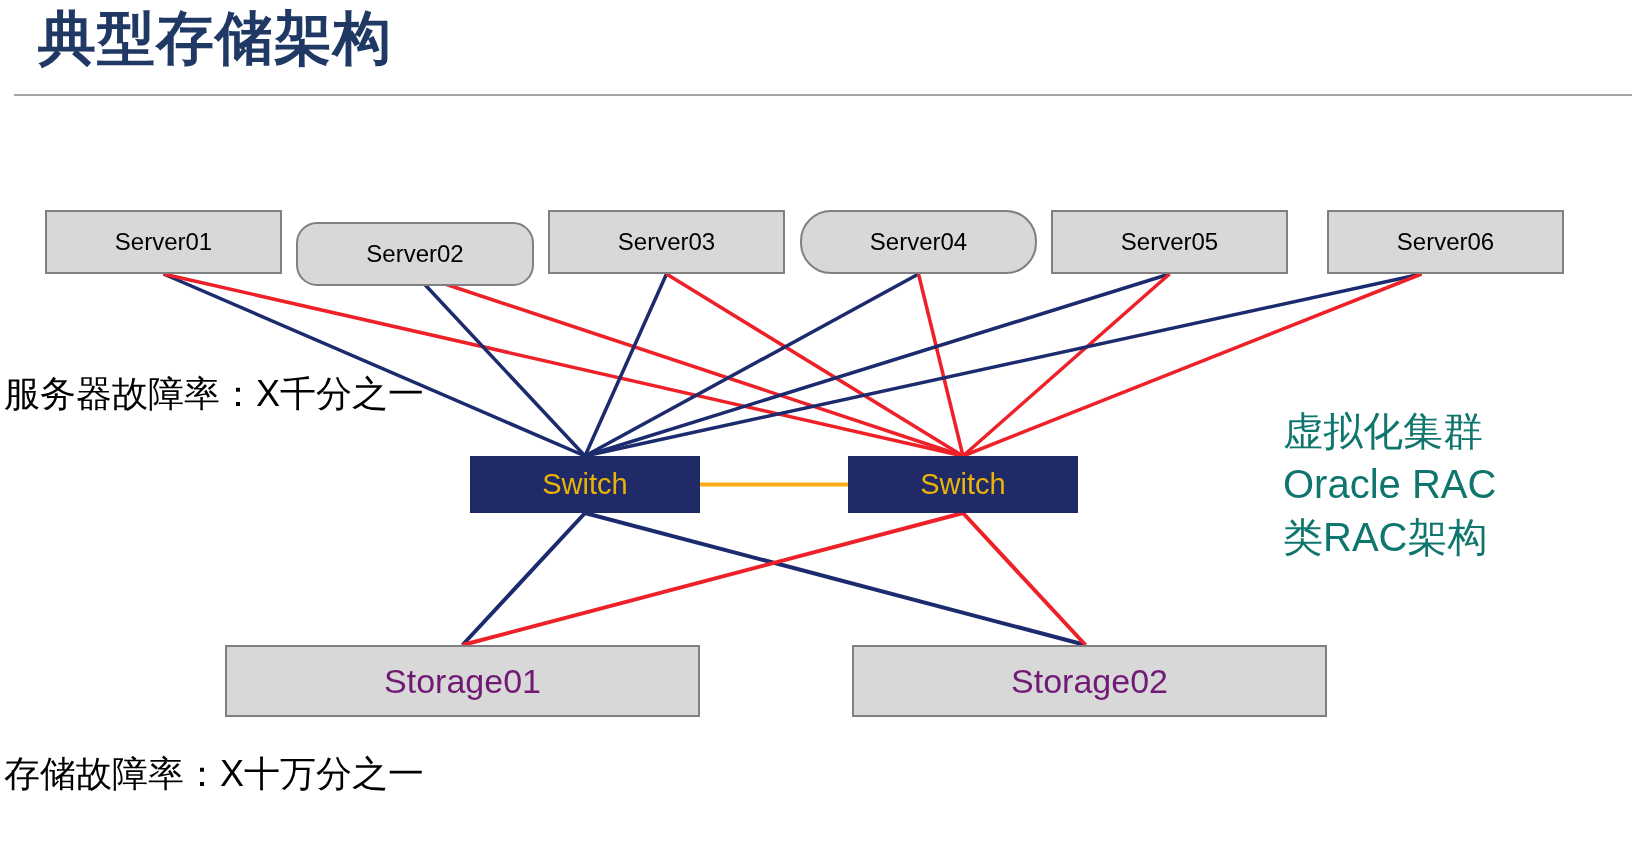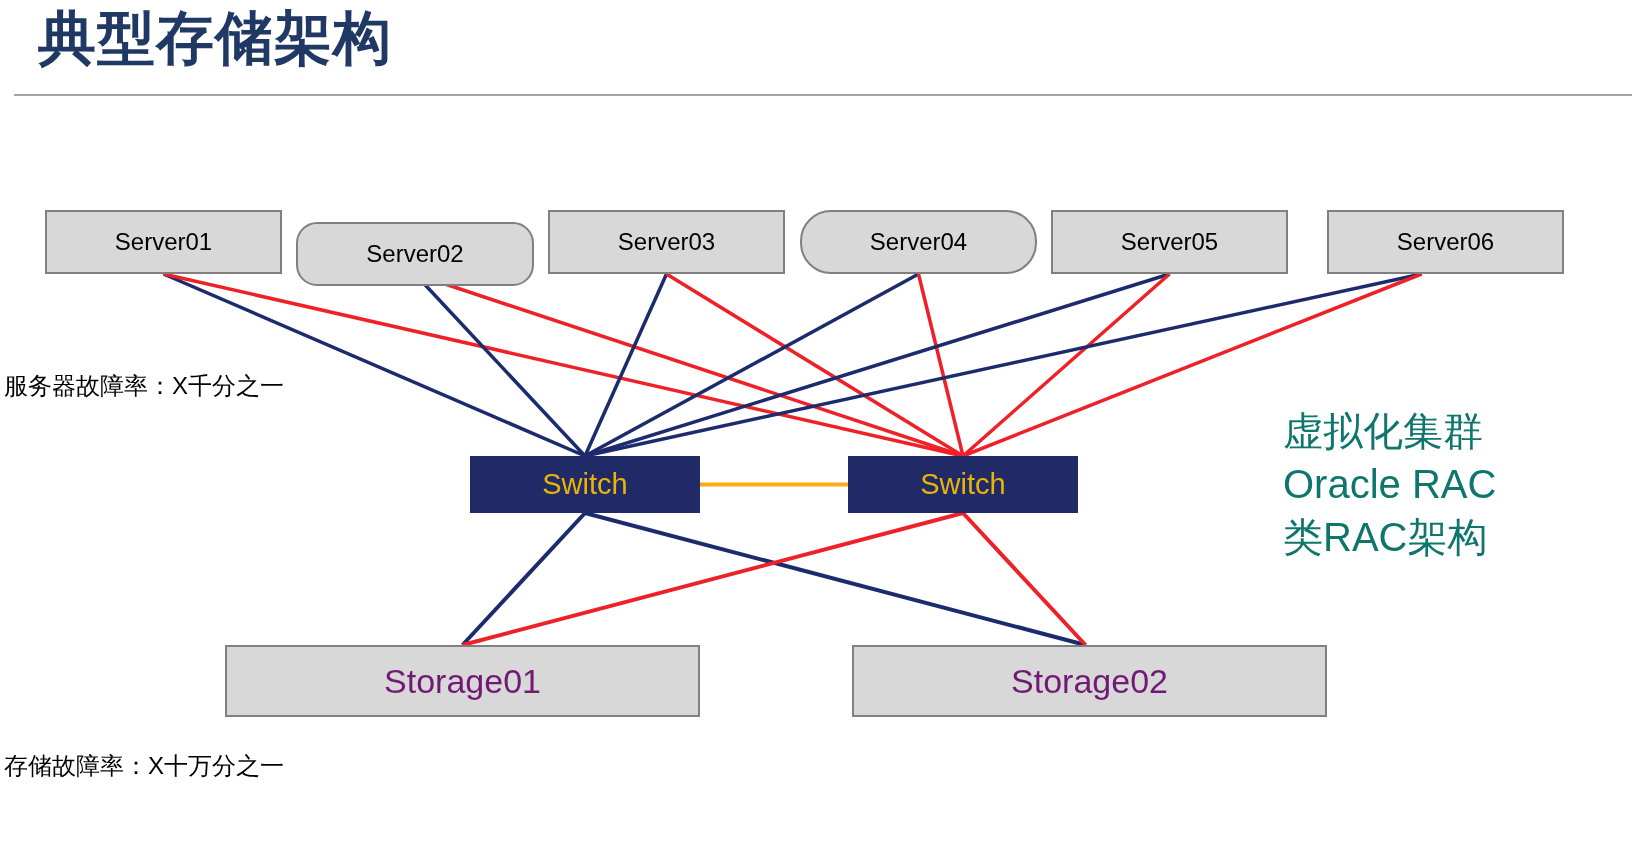--- a/index.html
+++ b/index.html
@@ -60,21 +60,21 @@
   }
   .node.storage {
     background: var(--box_fill, #d8d8d8);
     border: 2px solid var(--box_border, #808080);
     color: #701a75;
     font-size: 34px;
   }
   .side-note {
     position: absolute;
     color: #000000;
-    font-size: 24px;
+    font-size: 36px;
     white-space: nowrap;
   }
   .note-server-fault { left: 4px; top: 370px; }
   .note-storage-fault { left: 4px; top: 750px; }
   .cluster-note {
     position: absolute;
     left: 1283px;
     top: 405px;
     color: #0f766e;
     font-size: 40px;

